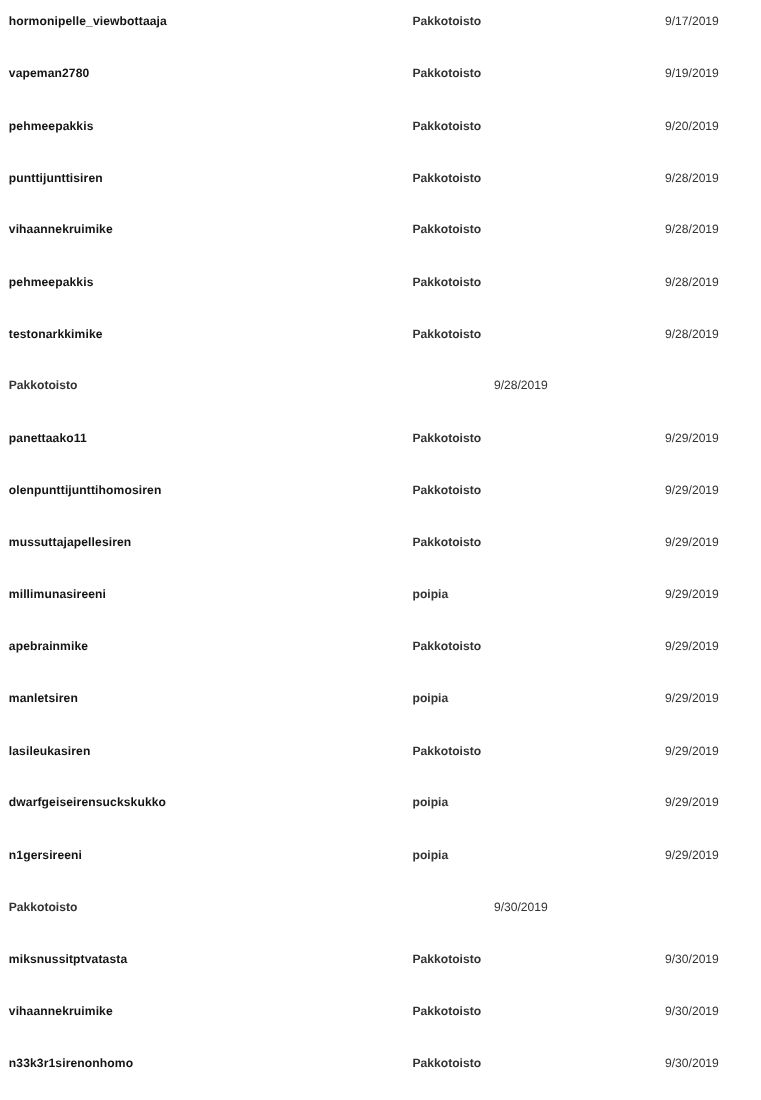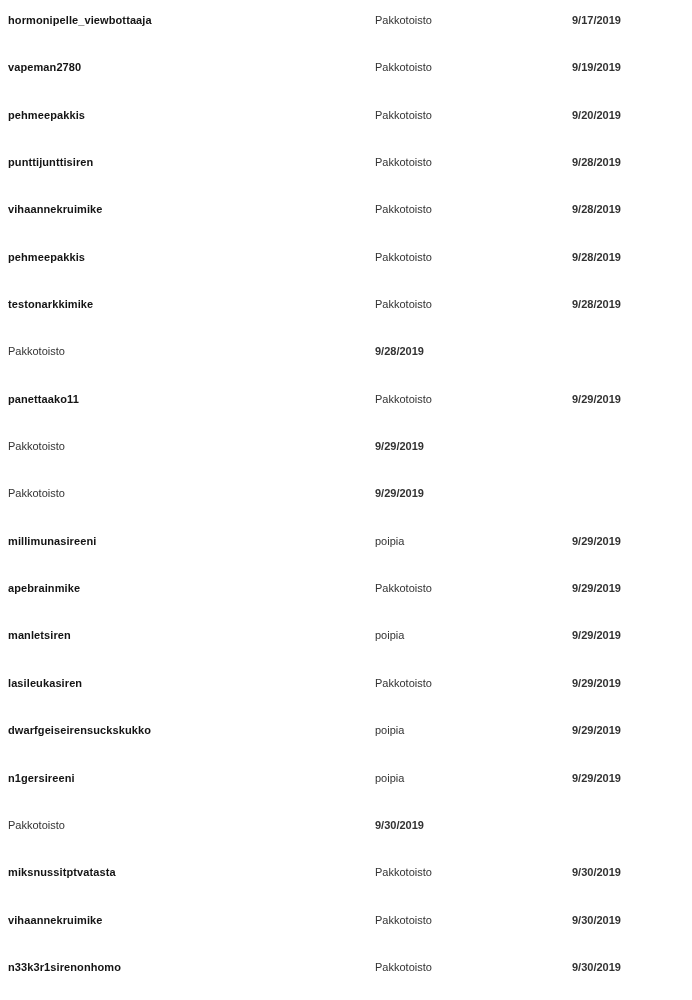--- a/index.html
+++ b/index.html
@@ -29,31 +29,32 @@
   .cell-name {
     font-size: 11px;
     font-weight: bold;
     color: #141414;
     letter-spacing: 0.1px;
     line-height: 13px;
     white-space: nowrap;
   }
   .cell-reason {
     font-size: 11px;
-    font-weight: normal;
+    font-weight: bold;
     color: #333333;
     line-height: 13px;
     white-space: nowrap;
   }
   .cell-date {
     font-size: 11px;
-    font-weight: bold;
+    font-weight: normal;
     color: #333333;
     line-height: 13px;
     white-space: nowrap;
+    text-align: center;
   }
 </style>
 </head>
 <body>
 
 <div class="page">
   <div class="table" id="ban-table">
   <div class="row">
     <span class="cell-name">hormonipelle_viewbottaaja</span>
     <span class="cell-reason">Pakkotoisto</span>
@@ -101,25 +102,27 @@
     <span class="cell-date">9/28/2019</span>
   </div>
 
   <div class="row">
     <span class="cell-name">panettaako11</span>
     <span class="cell-reason">Pakkotoisto</span>
     <span class="cell-date">9/29/2019</span>
   </div>
 
   <div class="row">
+    <span class="cell-name">olenpunttijunttihomosiren</span>
     <span class="cell-reason">Pakkotoisto</span>
     <span class="cell-date">9/29/2019</span>
   </div>
 
   <div class="row">
+    <span class="cell-name">mussuttajapellesiren</span>
     <span class="cell-reason">Pakkotoisto</span>
     <span class="cell-date">9/29/2019</span>
   </div>
 
   <div class="row">
     <span class="cell-name">millimunasireeni</span>
     <span class="cell-reason">poipia</span>
     <span class="cell-date">9/29/2019</span>
   </div>
 

